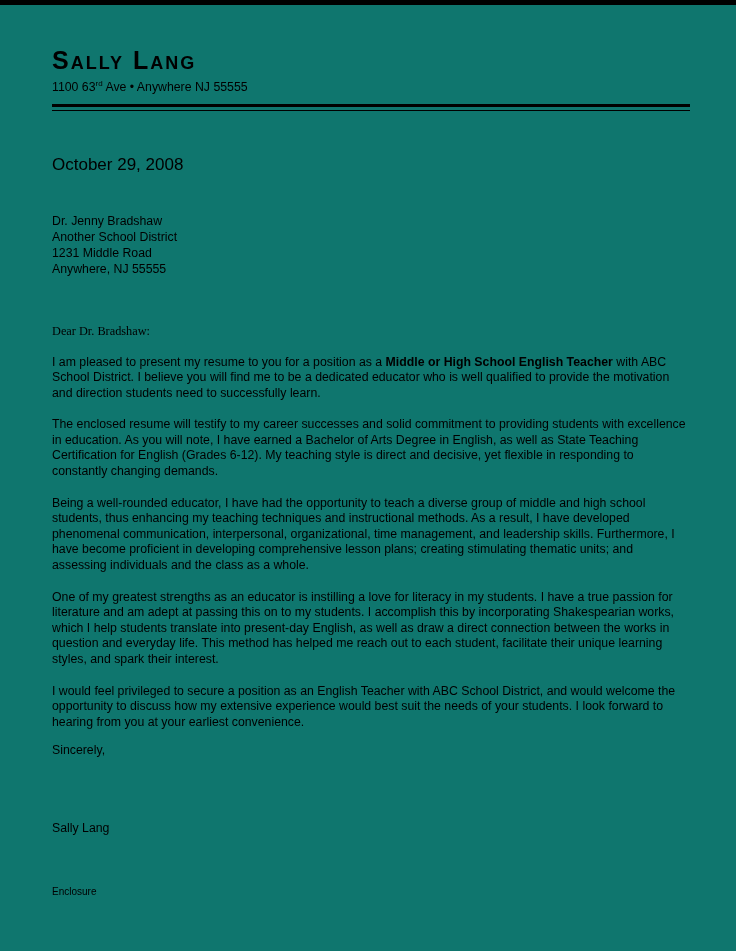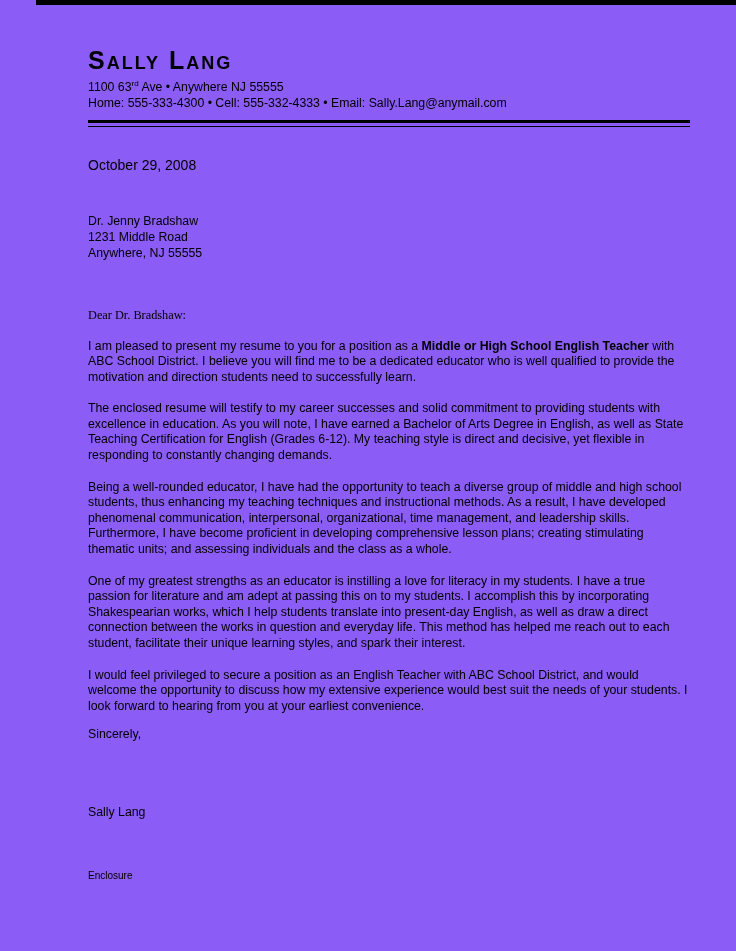--- a/index.html
+++ b/index.html
@@ -6,23 +6,22 @@
   html, body { background: #ffffff; }
   body {
     font-family: "Liberation Sans", sans-serif;
     color: #000000;
     -webkit-font-smoothing: antialiased;
   }
   .page {
     position: relative;
     width: 736px;
     height: 951px;
-    background: #8b5cf6;
+    background: #0f766e;
     overflow: hidden;
-    padding-left: 36px;
   }
   .top-border {
     width: 100%;
     height: 5px;
     background: #000000;
   }
   .content {
     padding: 42px 46px 0 52px;
   }
   .sender-name {
@@ -42,22 +41,22 @@
     vertical-align: super;
     line-height: 0;
   }
   .header-rule {
     margin-top: 9px;
     height: 7px;
     border-top: 3px solid #000000;
     border-bottom: 1px solid #000000;
   }
   .date-line {
-    margin-top: 30px;
-    font-size: 14px;
+    margin-top: 46px;
+    font-size: 17px;
     line-height: 16px;
   }
   .recipient-block {
     margin-top: 40px;
     font-size: 12.3px;
     line-height: 16px;
   }
   .salutation {
     margin-top: 46px;
     font-size: 12.3px;
@@ -94,28 +93,28 @@
 
 <div class="page">
 
   <div class="top-border"></div>
 
   <div class="content">
 
     <div>
       <div class="sender-name">Sally Lang</div>
       <div class="sender-line"><span>1100 63</span><sup>rd</sup><span> Ave • Anywhere NJ 55555</span></div>
-      <div class="sender-line">Home: 555-333-4300 • Cell: 555-332-4333 • Email: Sally.Lang@anymail.com</div>
       <div class="header-rule"></div>
     </div>
 
     <div class="date-line">October 29, 2008</div>
 
     <div class="recipient-block">
       <div>Dr. Jenny Bradshaw</div>
+      <div>Another School District</div>
       <div>1231 Middle Road</div>
       <div>Anywhere, NJ 55555</div>
     </div>
 
     <div class="salutation">Dear Dr. Bradshaw:</div>
 
     <p class="body-paragraph"><span>I am pleased to present my resume to you for a position as a </span><span class="highlight">Middle or High School English Teacher</span><span> with ABC School District. I believe you will find me to be a dedicated educator who is well qualified to provide the motivation and direction students need to successfully learn.</span></p>
 
     <p class="body-paragraph">The enclosed resume will testify to my career successes and solid commitment to providing students with excellence in education. As you will note, I have earned a Bachelor of Arts Degree in English, as well as State Teaching Certification for English (Grades 6-12). My teaching style is direct and decisive, yet flexible in responding to constantly changing demands.</p>
 

